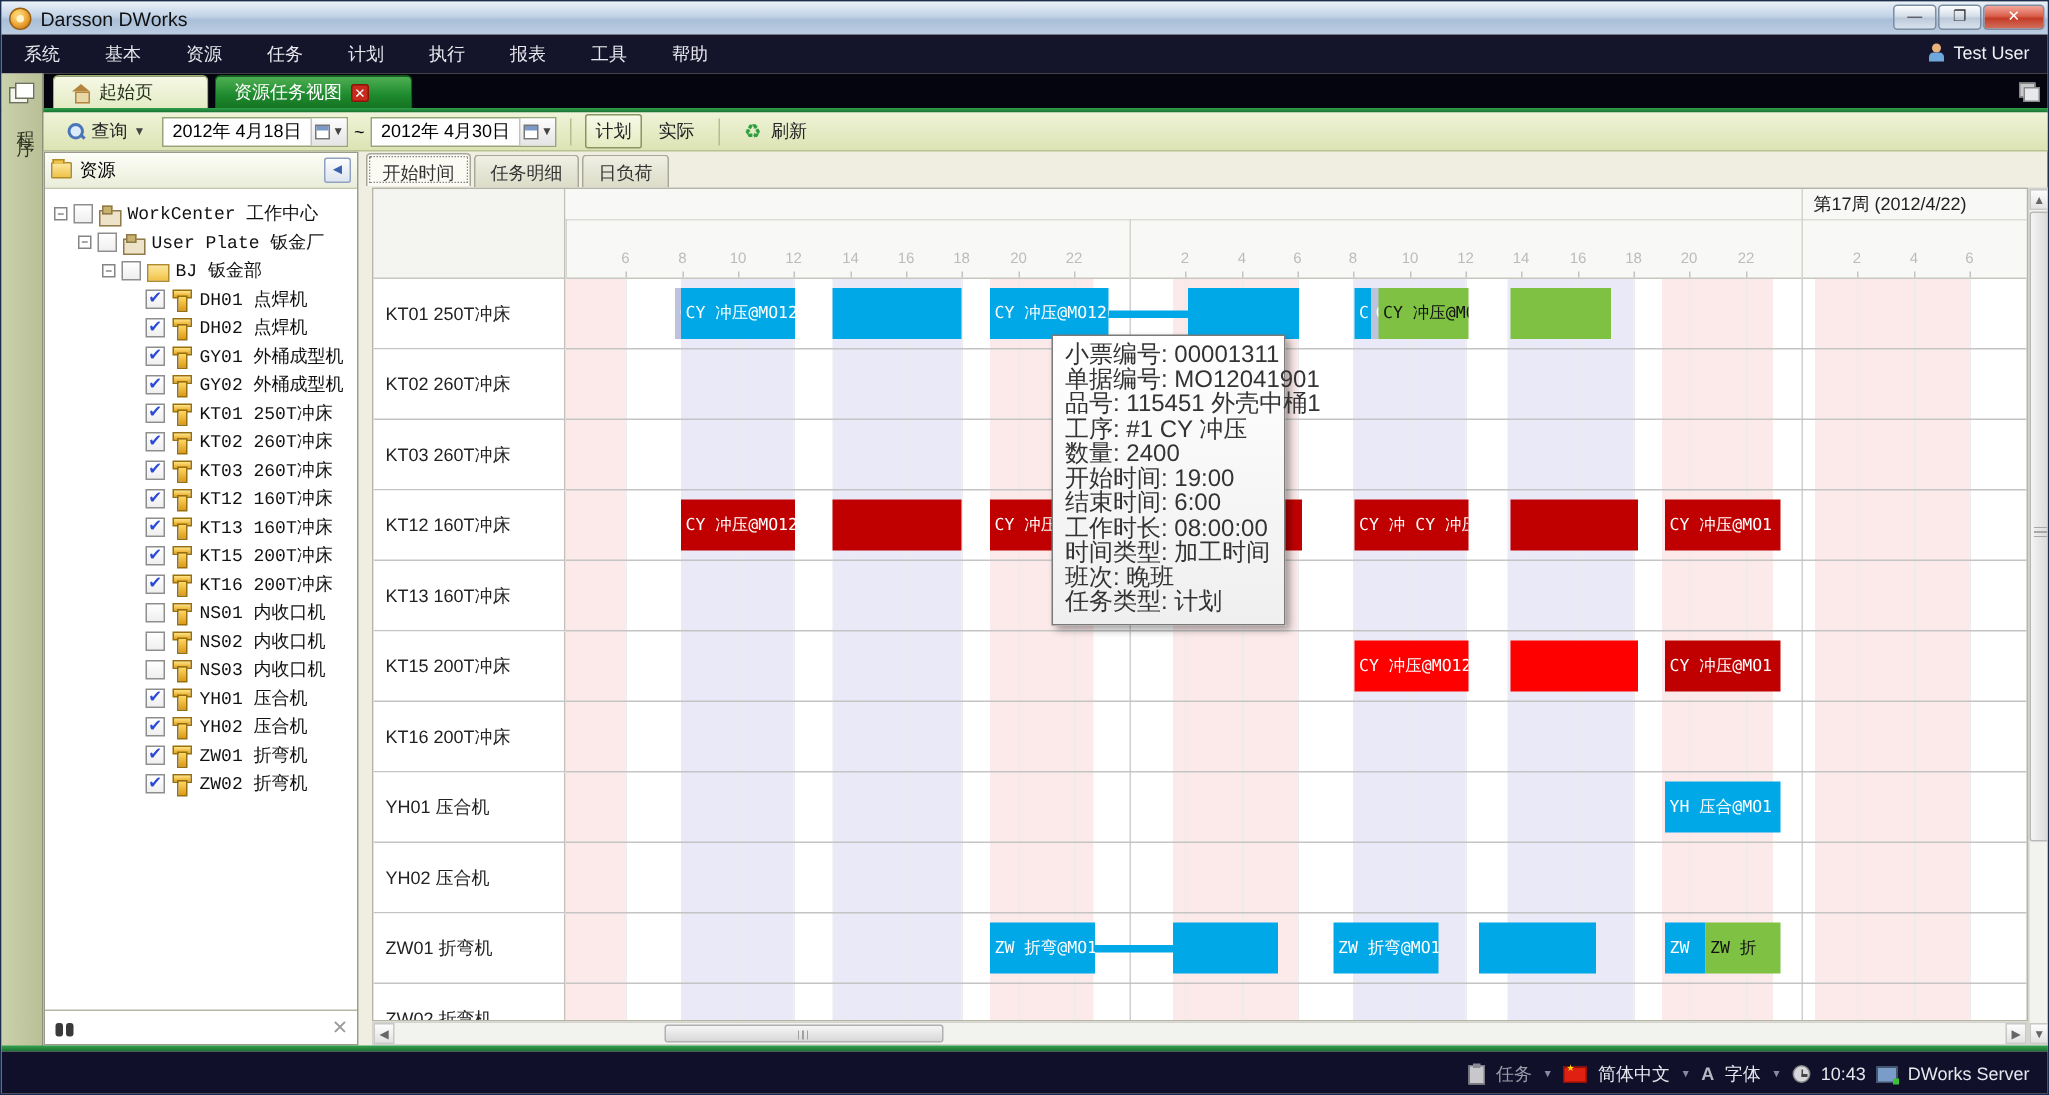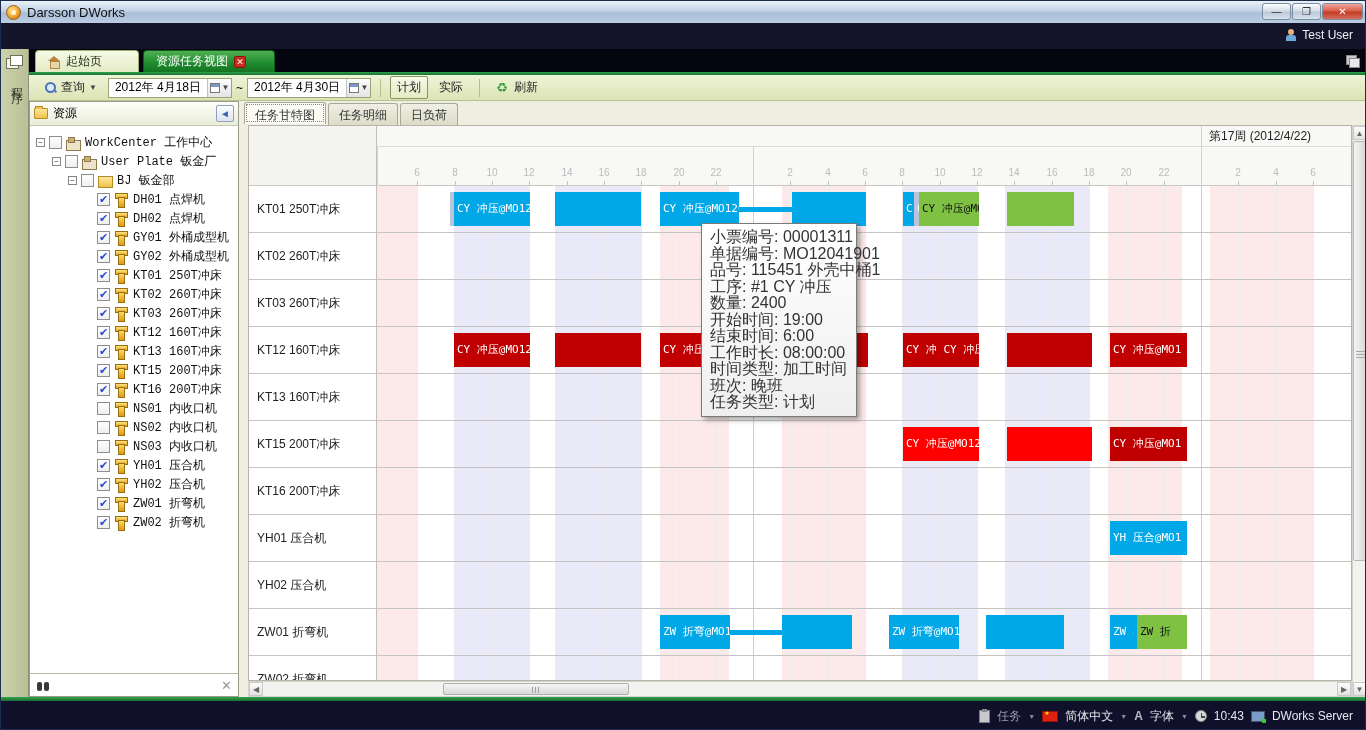--- a/index.html
+++ b/index.html
@@ -163,20 +163,21 @@
   <span class="app-icon"></span>
   <span class="title-text">Darsson DWorks</span>
   <span class="win-buttons">
     <span class="win-btn">—</span>
     <span class="win-btn">❐</span>
     <span class="win-btn close">✕</span>
   </span>
 </div>
 
 <div class="menubar">
+  <span id="menu-items"><span class="menu-item">系统</span><span class="menu-item">基本</span><span class="menu-item">资源</span><span class="menu-item">任务</span><span class="menu-item">计划</span><span class="menu-item">执行</span><span class="menu-item">报表</span><span class="menu-item">工具</span><span class="menu-item">帮助</span></span>
   <span class="user-box">
     <span class="person-icon"></span>
     <span>Test User</span>
   </span>
 </div>
 
 <div class="tabstrip">
   <div class="doc-tab tab-home">
     <span class="home-icon"></span>
     <span>起始页</span>
@@ -359,21 +360,21 @@
         <span class="tree-label">ZW02 折弯机</span>
       </div>
     </div>
   <div class="res-footer">
     <span class="bino-icon"></span>
     <span class="footer-x">✕</span>
   </div>
 </div>
 
 <div class="view-tabs" id="view-tabs">
-    <div class="vtab active">任务甘特图</div>
+    <div class="vtab active">开始时间</div>
     <div class="vtab">任务明细</div>
     <div class="vtab">日负荷</div>
   </div>
 
 <div class="gantt">
   <div class="g-corner"></div>
   <div class="g-header" id="g-header">
     <div class="g-week-line"></div>
   <div class="g-week-label" style="left: 832px;">第17周 (2012/4/22)</div>
       <div class="g-vline-h" style="left: 824px; height: 60px;"></div>

